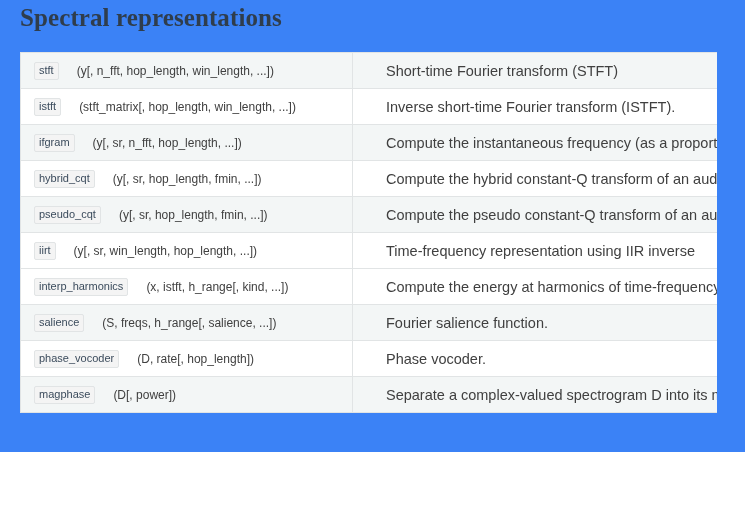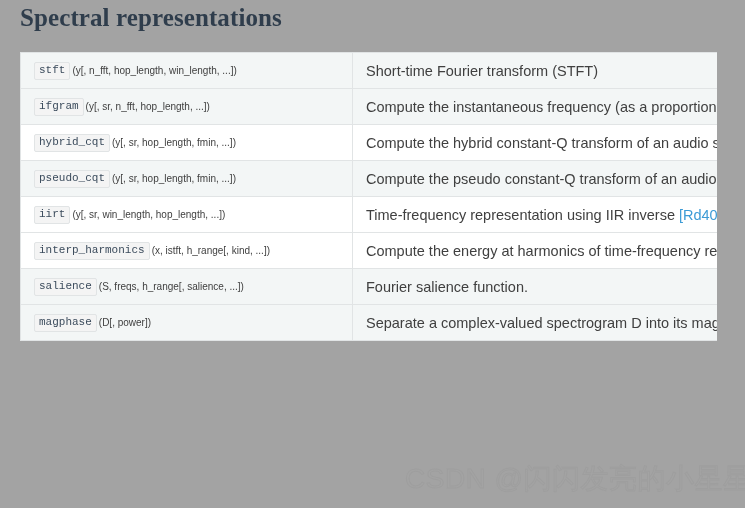--- a/index.html
+++ b/index.html
@@ -11,23 +11,23 @@
     width: 745px;
     height: 508px;
     overflow: hidden;
     font-family: "Liberation Sans", sans-serif;
     position: relative;
   }
 
   #page {
     position: relative;
     width: 745px;
-    height: 508px;
+    height: 452px;
     overflow: hidden;
-    background: #a3a3a3;
+    background: #3b82f6;
   }
 
   
   #page-title {
     position: absolute;
     left: 20px;
     top: 2px;
     font-family: "Liberation Serif", "DejaVu Serif", serif;
     font-weight: bold;
     font-size: 25px;
@@ -77,44 +77,45 @@
     padding-right: 6px;
     overflow: hidden;
   }
   table.func-table td.desc {
     padding-left: 13px;
     padding-right: 0;
   }
 
   .code {
     display: inline-block;
-    font-family: Liberation Mono, monospace;
+    font-family: Liberation Sans, sans-serif;
     font-size: 11px;
     line-height: 13px;
     color: #3b4b5c;
     background: #f4f4f4;
     border: 1px solid #e1e4e5;
     border-radius: 2px;
     padding: 1px 4px 2px 4px;
     vertical-align: middle;
     white-space: nowrap;
   }
   .args {
     font-family: "Liberation Sans", sans-serif;
-    font-size: 10px;
+    font-size: 12px;
     color: #404040;
     vertical-align: middle;
-    margin-left: 2px;
+    margin-left: 18px;
     white-space: nowrap;
   }
   .desc-text {
     font-family: "Liberation Sans", sans-serif;
     font-size: 14.5px;
     color: #404040;
     white-space: nowrap;
+    margin-left: 20px;
   }
   .cite {
     color: #3c9bd6;
   }
 
   
   #watermark {
     position: absolute;
     left: 405px;
     top: 464px;
@@ -141,20 +142,24 @@
     <table class="func-table">
       <colgroup>
         <col class="c-sig">
         <col class="c-desc">
       </colgroup>
       <tbody id="table-body">
           <tr class="odd">
             <td class="sig"><a class="code">stft</a><span class="args">(y[, n_fft, hop_length, win_length, ...])</span></td>
             <td class="desc"><span class="desc-text">Short-time Fourier transform (STFT)</span></td>
           </tr>
+          <tr class="even">
+            <td class="sig"><a class="code">istft</a><span class="args">(stft_matrix[, hop_length, win_length, ...])</span></td>
+            <td class="desc"><span class="desc-text">Inverse short-time Fourier transform (ISTFT).</span></td>
+          </tr>
           <tr class="odd">
             <td class="sig"><a class="code">ifgram</a><span class="args">(y[, sr, n_fft, hop_length, ...])</span></td>
             <td class="desc"><span class="desc-text">Compute the instantaneous frequency (as a proportion of the sampling rate)</span></td>
           </tr>
           <tr class="even">
             <td class="sig"><a class="code">hybrid_cqt</a><span class="args">(y[, sr, hop_length, fmin, ...])</span></td>
             <td class="desc"><span class="desc-text">Compute the hybrid constant-Q transform of an audio signal.</span></td>
           </tr>
           <tr class="odd">
             <td class="sig"><a class="code">pseudo_cqt</a><span class="args">(y[, sr, hop_length, fmin, ...])</span></td>
@@ -165,20 +170,24 @@
             <td class="desc"><span class="desc-text">Time-frequency representation using IIR inverse </span><a class="desc-text cite">[Rd4077ab91bd1-1]</a></td>
           </tr>
           <tr class="even">
             <td class="sig"><a class="code">interp_harmonics</a><span class="args">(x, istft, h_range[, kind, ...])</span></td>
             <td class="desc"><span class="desc-text">Compute the energy at harmonics of time-frequency representation.</span></td>
           </tr>
           <tr class="odd">
             <td class="sig"><a class="code">salience</a><span class="args">(S, freqs, h_range[, salience, ...])</span></td>
             <td class="desc"><span class="desc-text">Fourier salience function.</span></td>
           </tr>
+          <tr class="even">
+            <td class="sig"><a class="code">phase_vocoder</a><span class="args">(D, rate[, hop_length])</span></td>
+            <td class="desc"><span class="desc-text">Phase vocoder.</span></td>
+          </tr>
           <tr class="odd">
             <td class="sig"><a class="code">magphase</a><span class="args">(D[, power])</span></td>
             <td class="desc"><span class="desc-text">Separate a complex-valued spectrogram D into its magnitude</span></td>
           </tr>
         </tbody>
     </table>
   </div>
 
   <div id="watermark">CSDN @闪闪发亮的小星星</div>
 

